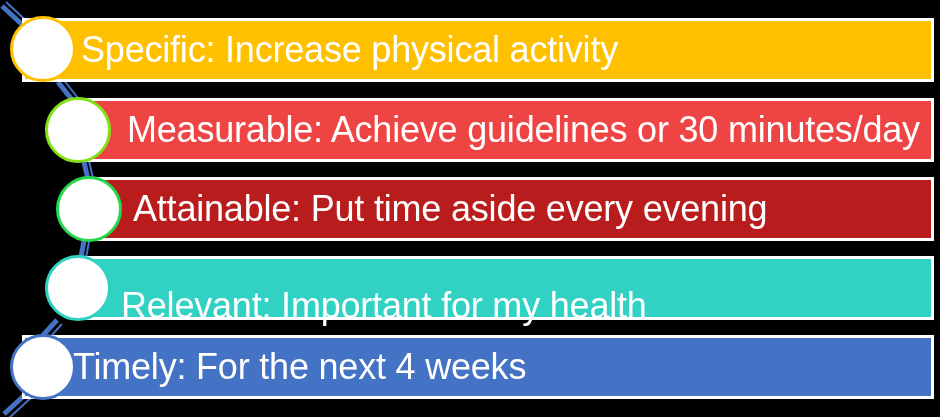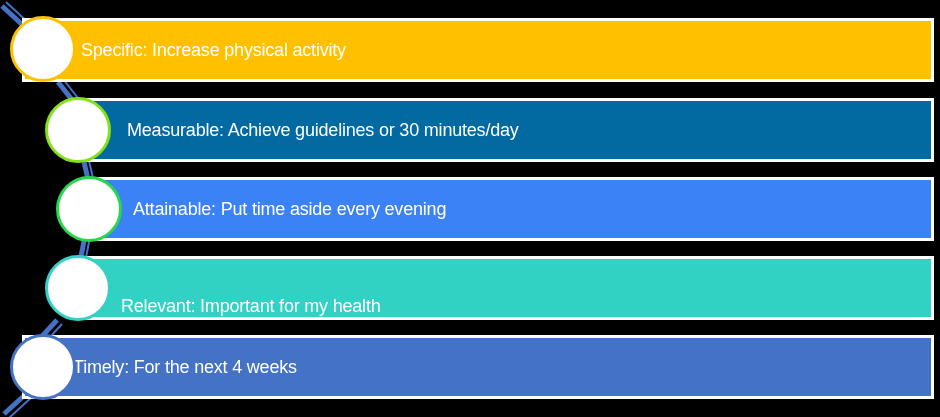--- a/index.html
+++ b/index.html
@@ -35,21 +35,21 @@
   .bar {
     position: absolute;
     box-sizing: border-box;
     border: 3px solid #FFFFFF;
     display: flex;
     align-items: center;
   }
   .bar-label {
     color: #FFFFFF;
     font-family: "Liberation Sans", sans-serif;
-    font-size: 18px;
+    font-size: 36px;
     line-height: 1;
     white-space: nowrap;
     letter-spacing: -0.2px;
   }
   .node-circle {
     position: absolute;
     box-sizing: border-box;
     border-radius: 50%;
     background: #FFFFFF;
     z-index: 3;
@@ -84,28 +84,28 @@
   </svg>
 
   <div class="row">
     <div class="bar" style="left:22px; top:18px; width:912px; height:64px; background:#FFC000;">
       <span class="bar-label" style="margin-left:56px;">Specific: Increase physical activity</span>
     </div>
     <div class="node-circle" style="left:10px; top:16px; width:66px; height:66px; border:3px solid #FFC000;"></div>
   </div>
 
   <div class="row">
-    <div class="bar" style="left:72px; top:98px; width:862px; height:64px; background:#0369a1;">
+    <div class="bar" style="left:72px; top:98px; width:862px; height:64px; background:#ef4444;">
       <span class="bar-label" style="margin-left:52px;">Measurable: Achieve guidelines or 30 minutes/day</span>
     </div>
     <div class="node-circle" style="left:45px; top:97px; width:66px; height:66px; border:3px solid #82E117;"></div>
   </div>
 
   <div class="row">
-    <div class="bar" style="left:84px; top:177px; width:850px; height:64px; background:#3b82f6;">
+    <div class="bar" style="left:84px; top:177px; width:850px; height:64px; background:#b91c1c;">
       <span class="bar-label" style="margin-left:46px;">Attainable: Put time aside every evening</span>
     </div>
     <div class="node-circle" style="left:56px; top:176px; width:66px; height:66px; border:3px solid #27D74D;"></div>
   </div>
 
   <div class="row">
     <div class="bar" style="left:72px; top:256px; width:862px; height:64px; background:#31D2C4;">
       <span class="bar-label" style="margin-left:46px;margin-top:36px;">Relevant: Important for my health</span>
     </div>
     <div class="node-circle" style="left:45px; top:255px; width:66px; height:66px; border:3px solid #31D2C4;"></div>

